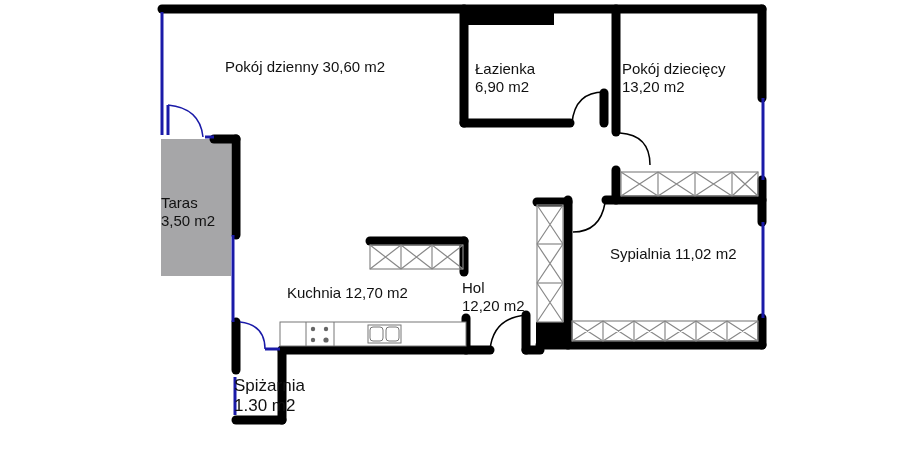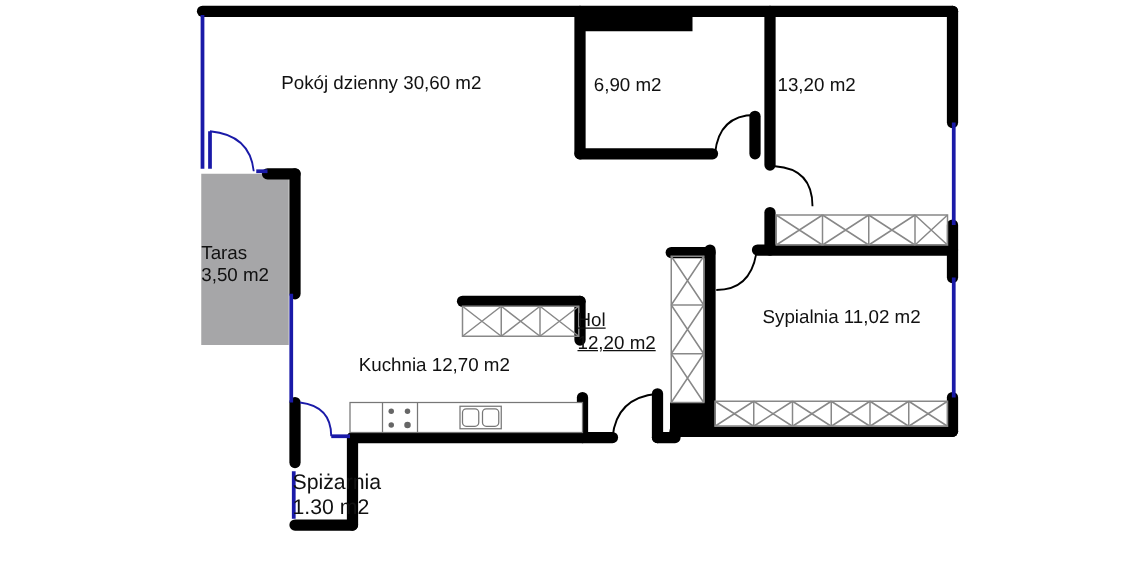--- a/index.html
+++ b/index.html
@@ -114,35 +114,37 @@
       <circle cx="326" cy="329" r="2.2"></circle>
     <circle cx="313" cy="340" r="2.2"></circle>
       <circle cx="326" cy="340" r="2.6"></circle>
   </g>
 </svg>
 
 <div class="lbl big" style="left:225px; top:58px;">
     <span>Pokój dzienny 30,60 m2</span>
   </div>
 <div class="lbl big" style="left:475px; top:60px; width:130px;">
+    <span>Łazienka</span>
     <span>6,90 m2</span>
   </div>
 <div class="lbl big" style="left:622px; top:60px; width:140px;">
+    <span>Pokój dziecięcy</span>
     <span>13,20 m2</span>
   </div>
 <div class="lbl big" style="left:161px; top:194px; width:94px;">
     <span>Taras</span>
     <span>3,50 m2</span>
   </div>
 <div class="lbl big" style="left:610px; top:245px;">
     <span>Sypialnia 11,02 m2</span>
   </div>
 <div class="lbl big" style="left:287px; top:284px;">
     <span>Kuchnia 12,70 m2</span>
   </div>
-<div class="lbl big" style="left:462px; top:248px; width:75px;text-decoration:underline;">
+<div class="lbl big" style="left:462px; top:279px; width:75px;">
     <span>Hol</span>
     <span>12,20 m2</span>
   </div>
 <div class="lbl small" style="left:234px; top:376px; width:46px;">
     <span>Spiżarnia</span>
     <span>1.30 m2</span>
   </div>
 
 </body></html>

